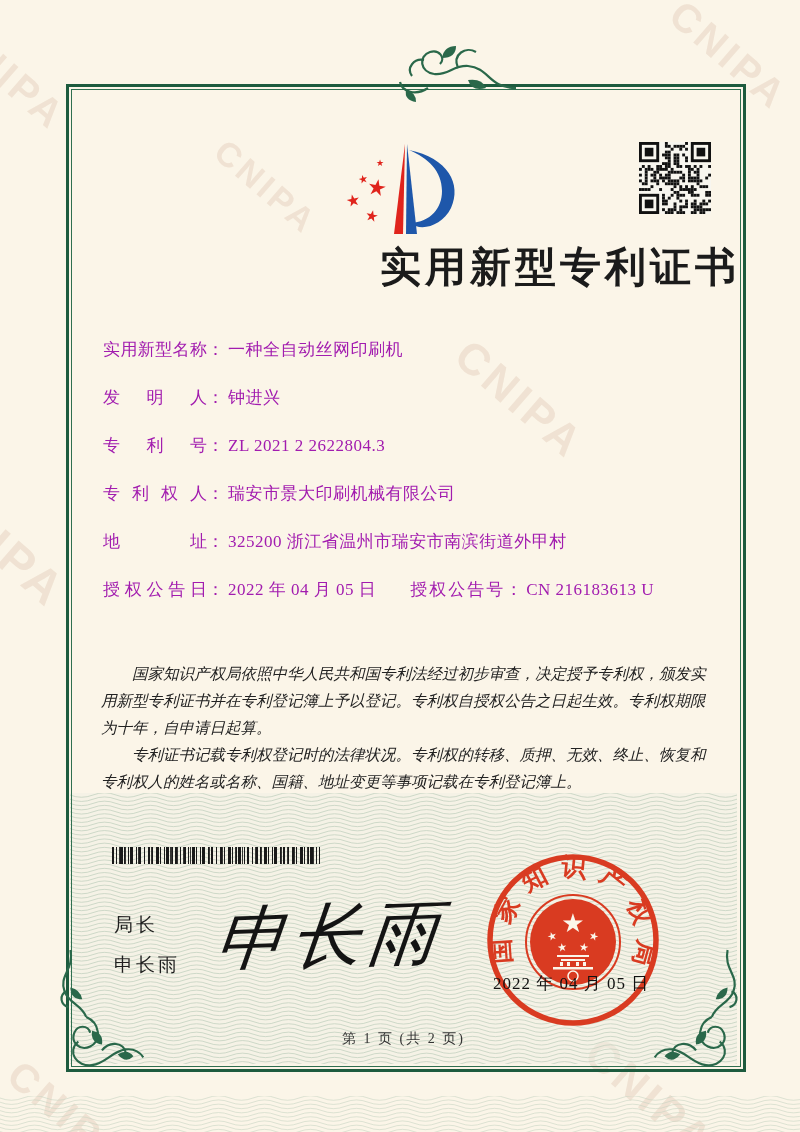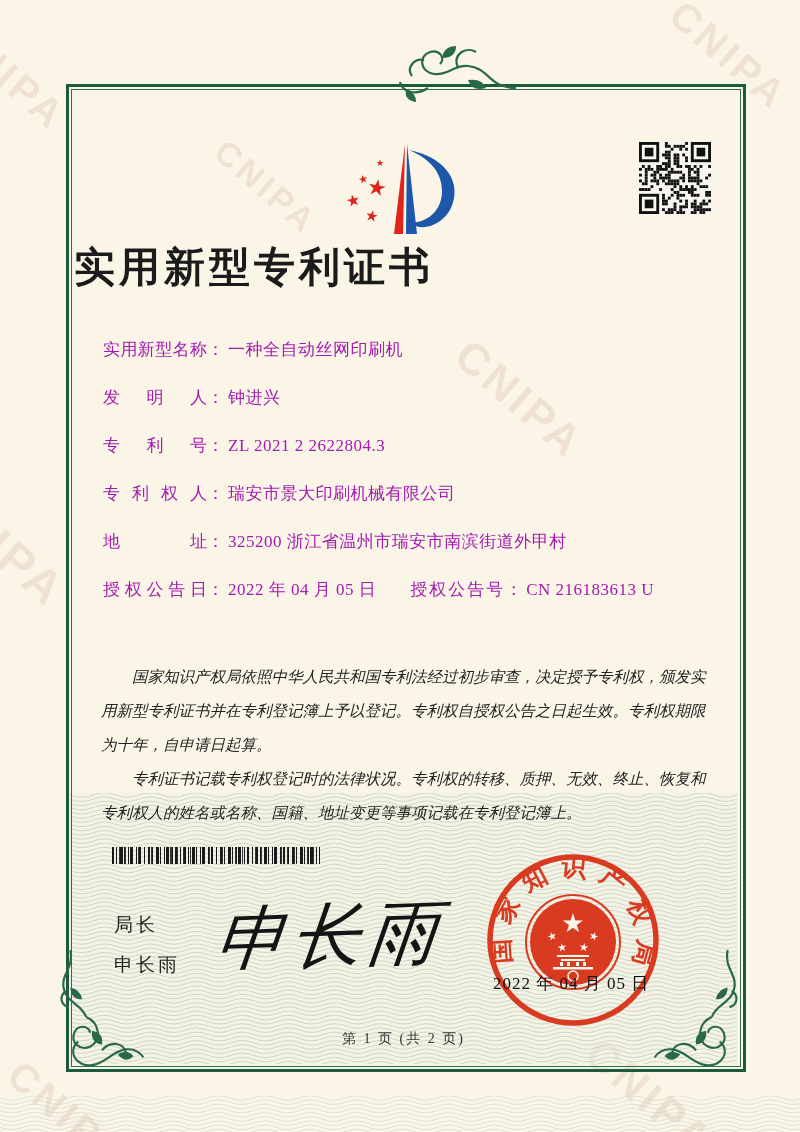--- a/index.html
+++ b/index.html
@@ -13,32 +13,32 @@
   .frame{position:absolute;left:66px;top:84px;width:674px;height:982px;
          border:3px solid #1d5b3e;}
   .frame-inner{position:absolute;inset:2px;border:1px solid #2f6f50;}
   
   .waves-main{position:absolute;left:70px;top:793px;}
   .waves-bottom{position:absolute;left:0;top:1096px;}
   
   .certno{position:absolute;left:103px;top:141px;font-size:16px;letter-spacing:2.5px;color:#2a2a2a;}
   .logo{position:absolute;left:336px;top:122px;}
   .qr{position:absolute;left:639px;top:142px;}
-  .title{position:absolute;left:67px;top:240px;width:673px;text-align:left;
-         font-size:41px;font-weight:700;letter-spacing:4px;color:#1b1b1b;margin-left:7px;}
+  .title{position:absolute;left:67px;top:240px;width:673px;text-align:right;
+         font-size:41px;font-weight:700;letter-spacing:4px;color:#1b1b1b;}
   
   .fields{position:absolute;left:103px;top:338px;width:620px;font-size:17px;color:#a21caf;}
   .frow{height:48px;white-space:nowrap;}
   .flabel{display:inline-block;width:104px;text-align:justify;text-align-last:justify;vertical-align:top;}
   .fcolon{display:inline-block;margin-right:4px;}
   .fvalue{letter-spacing:.5px;}
   .pair2{margin-left:34px;}
   .pair2 .flabel2{letter-spacing:2px;}
   
-  .paras{position:absolute;left:101px;top:660px;width:610px;font-size:15.5px;line-height:34px;
+  .paras{position:absolute;left:101px;top:660px;width:610px;font-size:15.5px;line-height:27px;
          font-style:italic;color:#222;}
   .paras p{margin:0;text-indent:2em;}
   
   .barcode{position:absolute;left:112px;top:847px;width:208px;height:17px;
     background:
       repeating-linear-gradient(90deg,#191919 0 1.5px,transparent 1.5px 4px),
       repeating-linear-gradient(90deg,#191919 0 2px,transparent 2px 9px),
       repeating-linear-gradient(90deg,rgba(20,20,20,.85) 0 1px,transparent 1px 6.5px);}
   
   .officer{position:absolute;left:114px;top:912px;font-size:19px;letter-spacing:3px;color:#1e1e1e;}

